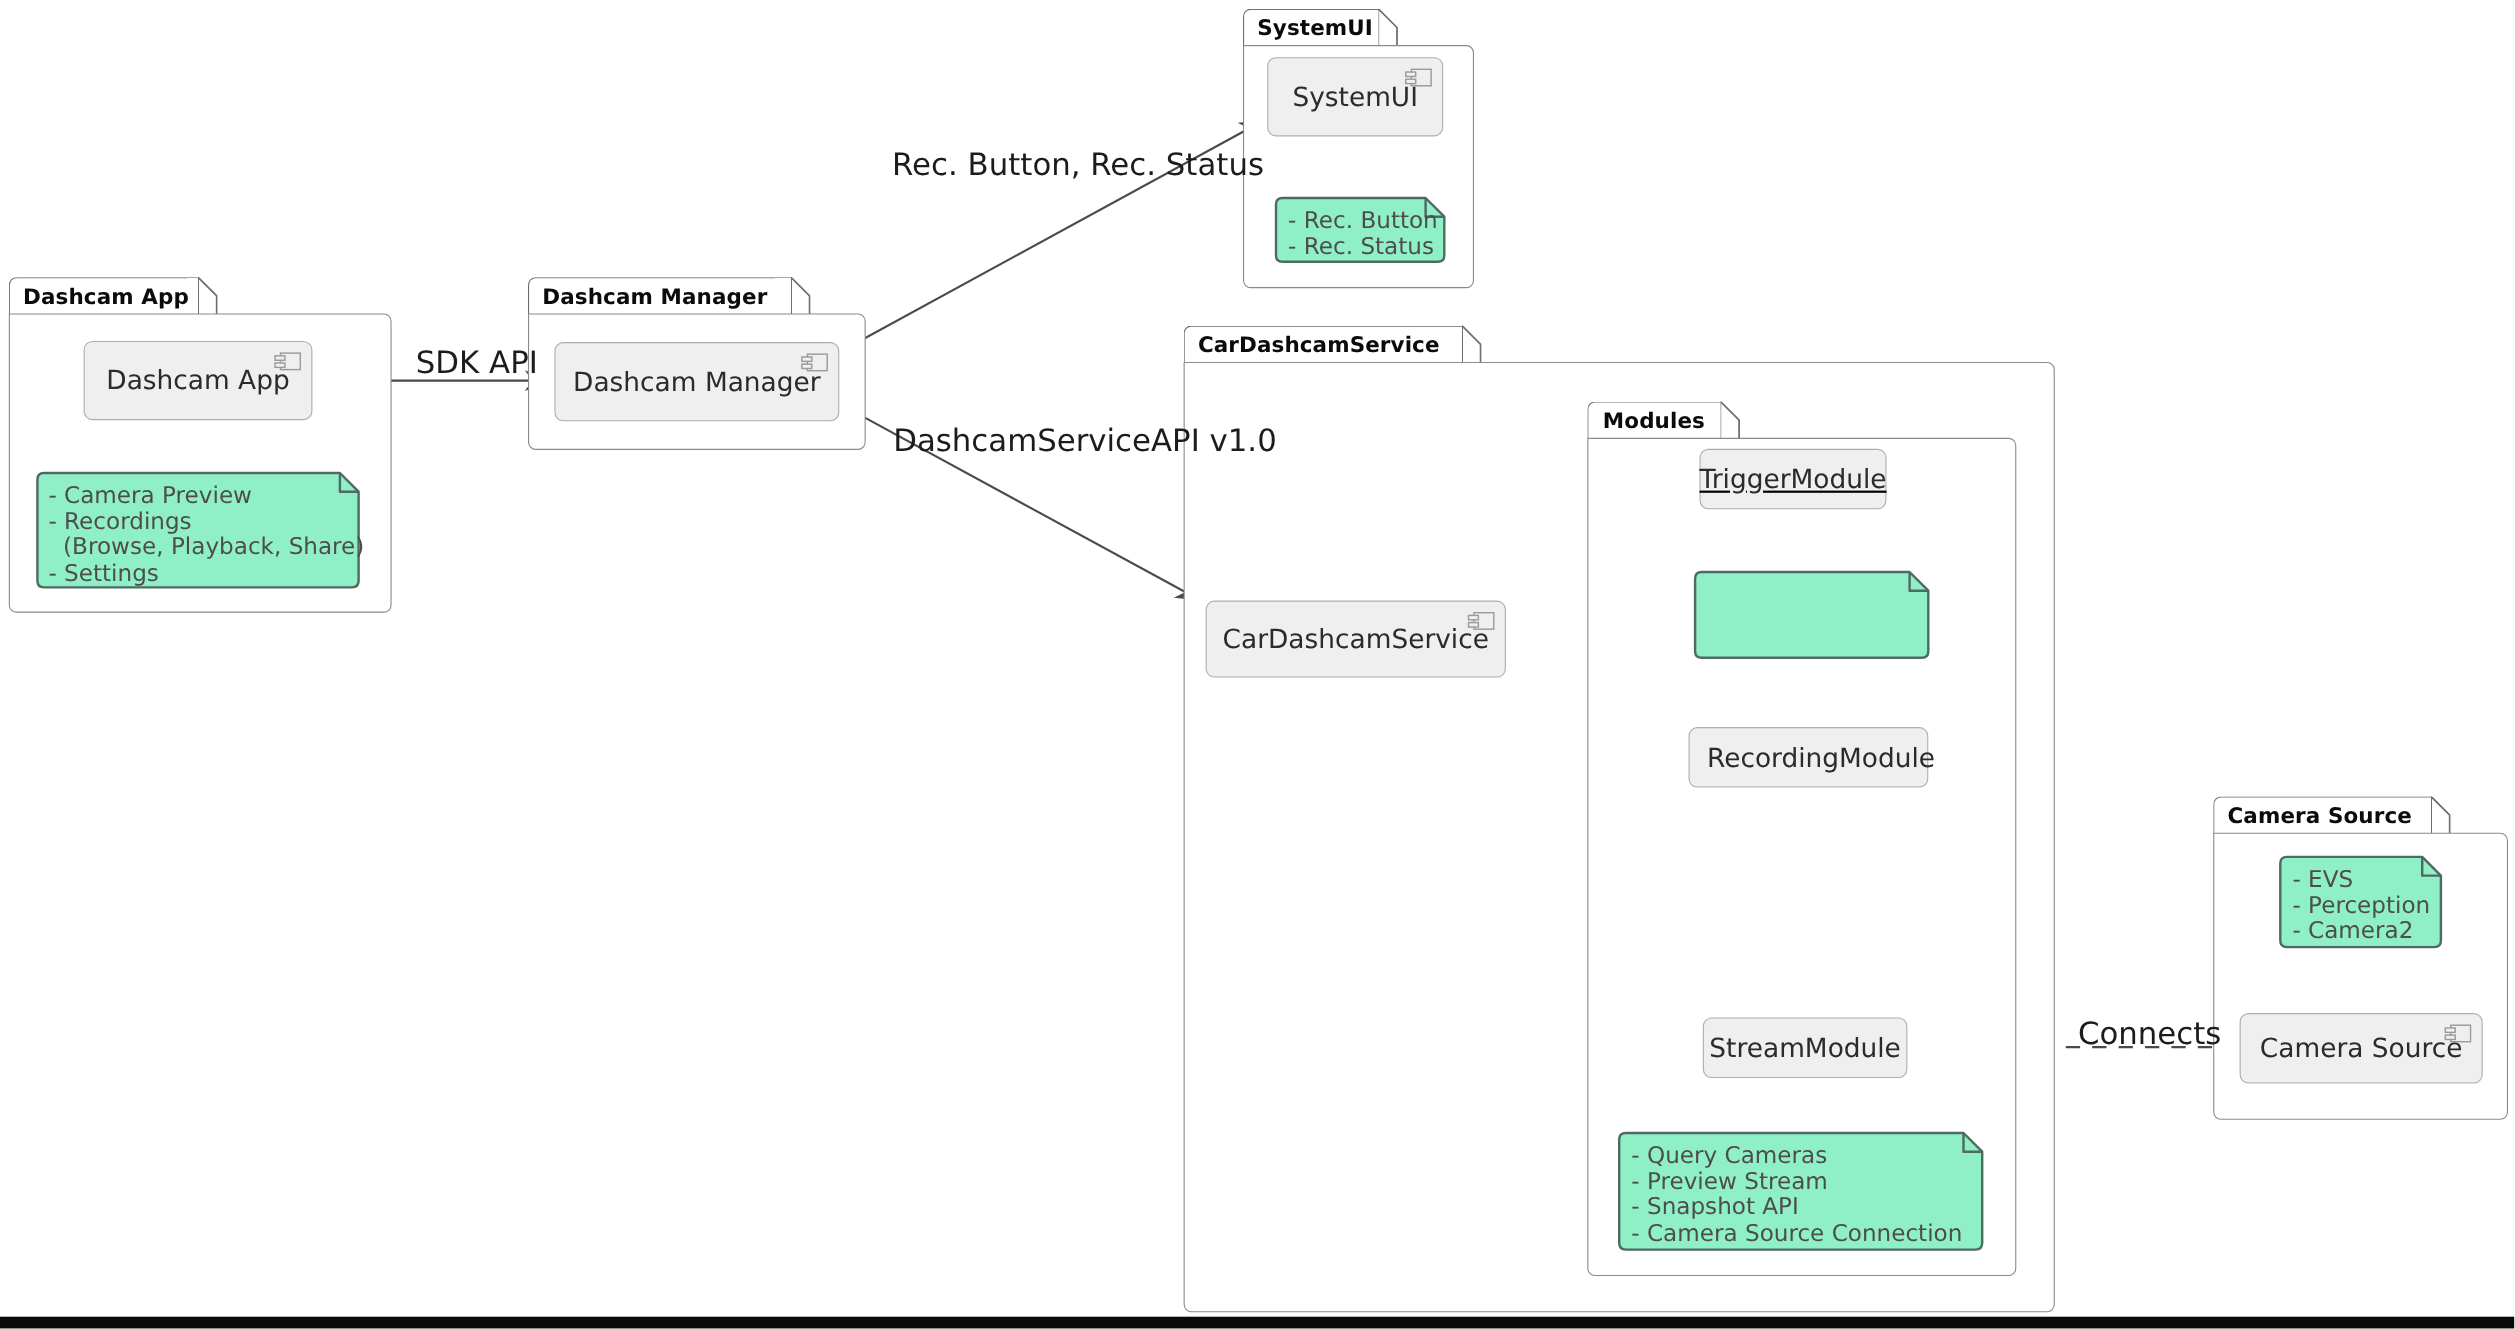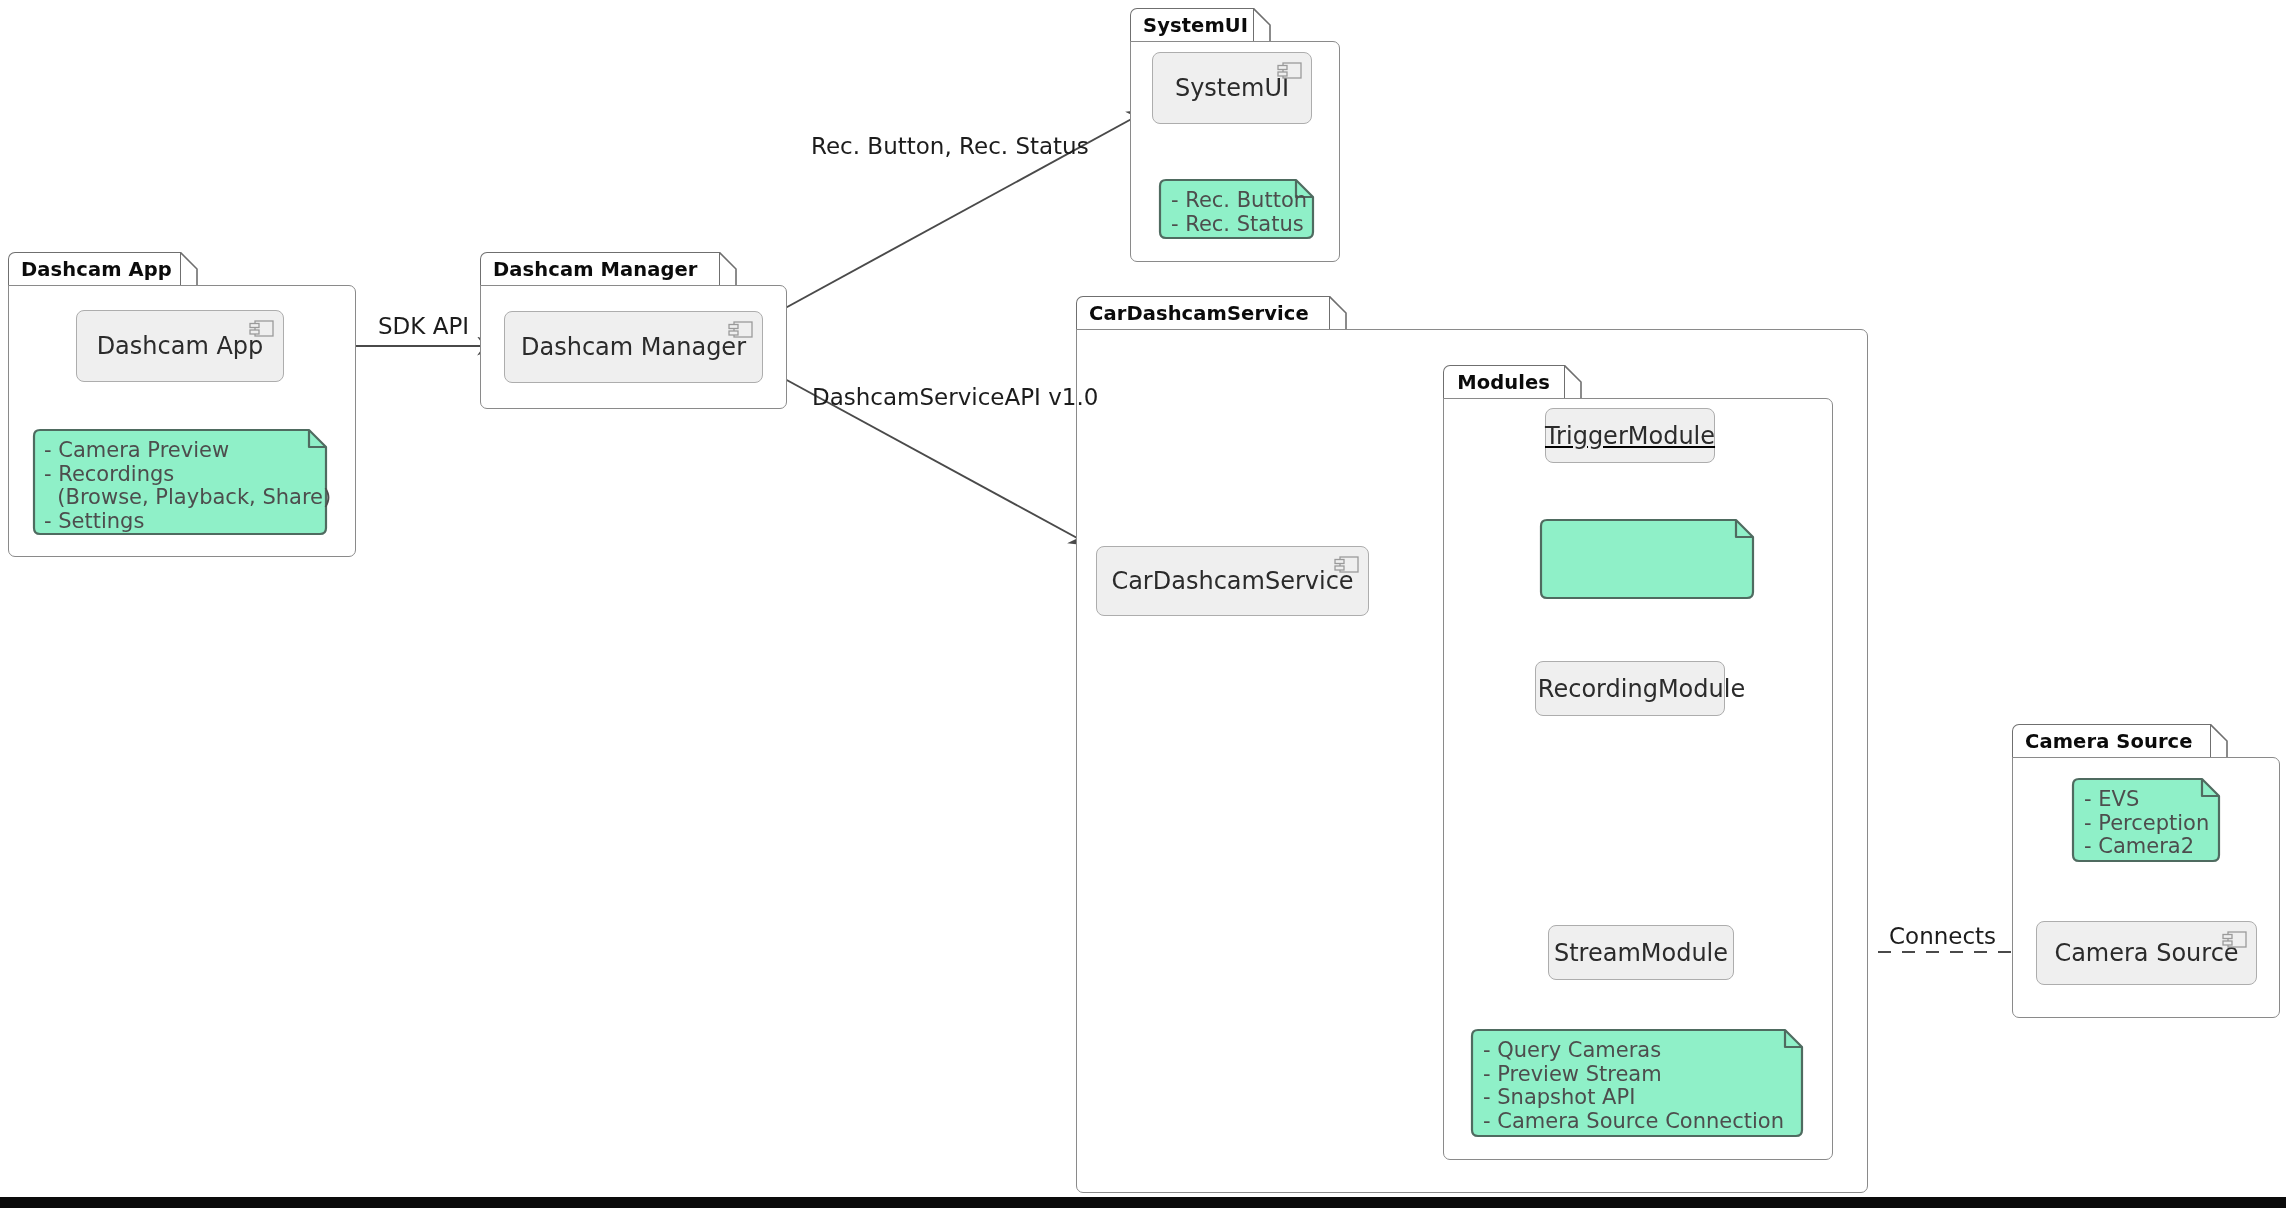--- a/index.html
+++ b/index.html
@@ -99,21 +99,21 @@
     left: 16px;
     top: 11px;
     font-size: 21px;
     line-height: 23.5px;
     color: #4d4d4d;
     white-space: pre;
   }
   
   .edge-label {
     position: absolute;
-    font-size: 23px;
+    font-size: 28px;
     color: #1c1c1c;
     white-space: nowrap;
   }
   .bottom-bar {
     position: absolute;
     left: 0;
     bottom: 0;
     width: 2286px;
     height: 11px;
     background: #0a0a0a;
@@ -294,21 +294,21 @@
     <span class="comp-label">TriggerModule</span>
   </div>
 
   <div class="note" style="left:1536px; top:518px; width:222px; height:82px;">
     <svg style="position:absolute;left:0;top:0;width:222px;height:82px;" viewBox="0 0 222 82">
       <path d="M5,8 Q5,2 11,2 L200,2 L217,19 L217,74 Q217,80 211,80 L11,80 Q5,80 5,74 z" fill="#8ff0c8" stroke="#4f6b60" stroke-width="2.2" stroke-linejoin="round"></path>
       <path d="M200,2 L200,19 L217,19" fill="none" stroke="#4f6b60" stroke-width="2.2" stroke-linejoin="round"></path>
     </svg>
   </div>
 
-  <div class="comp" style="left:1535px; top:661px; width:190px; height:55px;padding-left:23px;">
+  <div class="comp" style="left:1535px; top:661px; width:218px; height:55px;padding-left:23px;">
     <span class="comp-label">RecordingModule</span>
   </div>
 
 
   <div class="comp" style="left:1548px; top:925px; width:186px; height:55px;">
     <span class="comp-label">StreamModule</span>
   </div>
 
   <div class="note" style="left:1467px; top:1028px; width:340px; height:110px;">
     <svg style="position:absolute;left:0;top:0;width:340px;height:110px;" viewBox="0 0 340 110">

